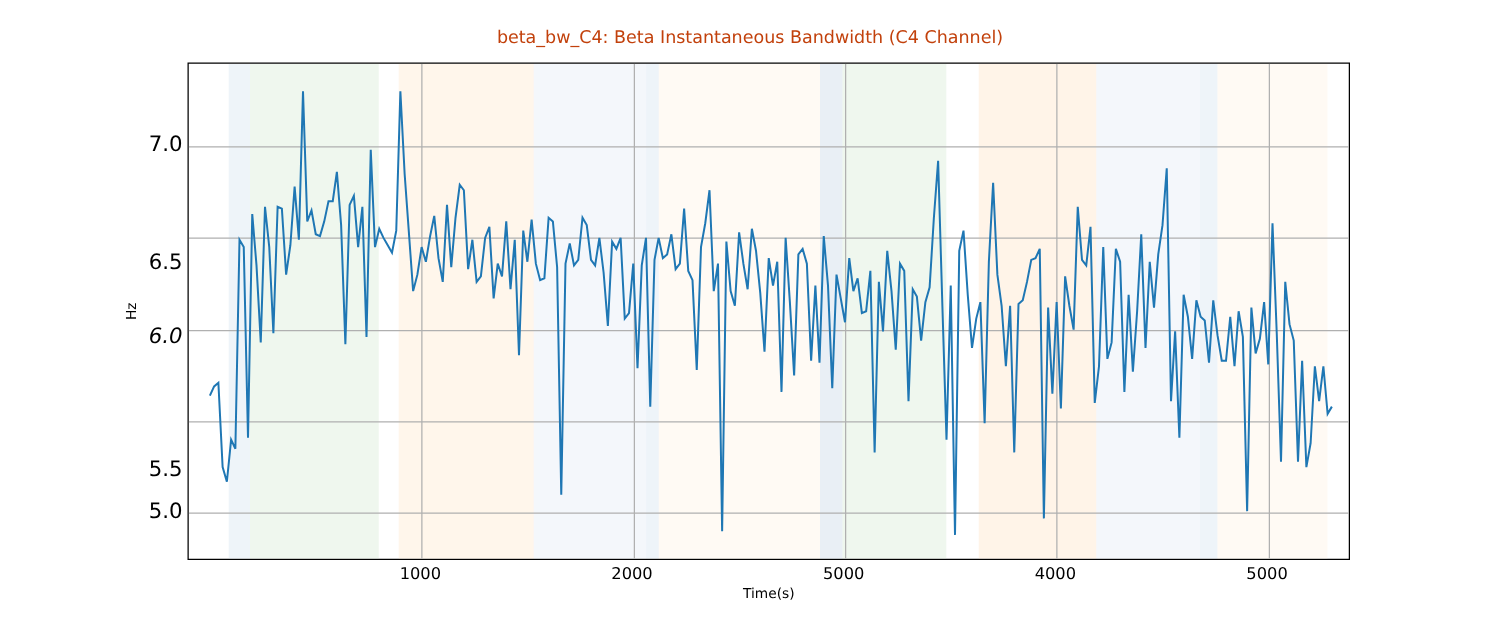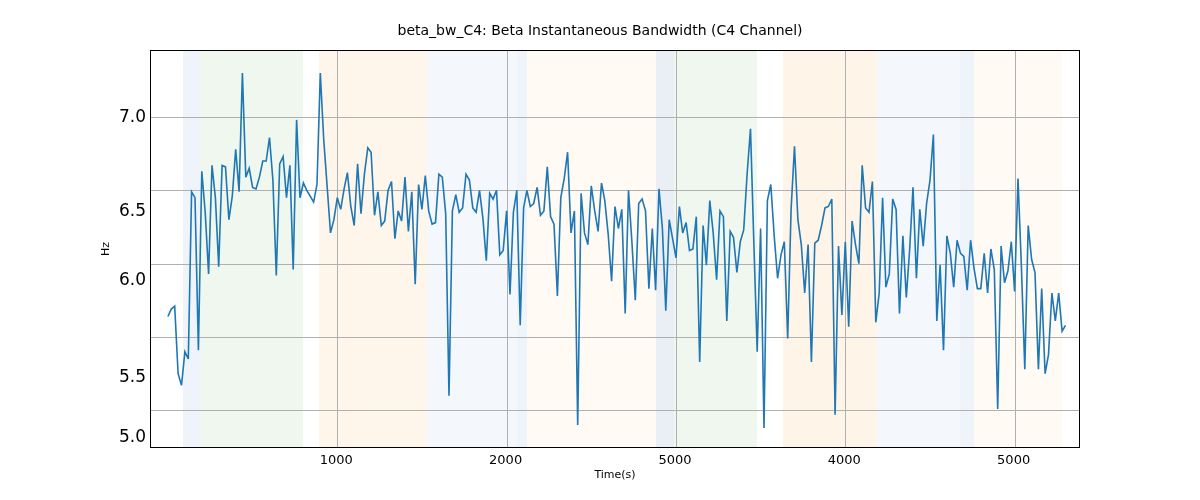--- a/index.html
+++ b/index.html
@@ -17,21 +17,21 @@
     width: 1200px;
     height: 500px;
   }
   .title {
     position: absolute;
     top: 22px;
     left: 0;
     width: 1200px;
     text-align: center;
     font-size: 14px;
-    color: #000000;
+    color: #c2410c;
   }
   .axes {
     position: absolute;
     left: 150px;
     top: 50px;
     width: 930px;
     height: 398px;
     border: 1px solid #000000;
     box-sizing: border-box;
     background: #ffffff;
@@ -120,22 +120,22 @@
       </svg>
     </div>
 
   <div class="ylabel">Hz</div>
   <div class="xlabel">Time(s)</div>
 
   <div id="xतicks"></div>
   <div id="yticks"></div>
 </div>
 
-<div class="ytick" style="top: 409.333px; margin-top: 27px;">5.0</div>
+<div class="ytick" style="top: 409.333px;">5.0</div>
 <div class="ytick" style="top: 336px; margin-top: 40px;">5.5</div>
-<div class="ytick" style="top: 279px;">6.0</div>
+<div class="ytick" style="top: 269px; font-style: italic;">6.0</div>
 <div class="ytick" style="top: 189.333px; margin-top: 21px;">6.5</div>
 <div class="ytick" style="top: 116px;">7.0</div>
 <div class="xtick" style="left: 336.277px;">1000</div>
 <div class="xtick" style="left: 505.62px;">2000</div>
 <div class="xtick" style="left: 674.964px;">5000</div>
 <div class="xtick" style="left: 844.307px;">4000</div>
 <div class="xtick" style="left: 1013.65px;">5000</div>
 
 </body></html>

